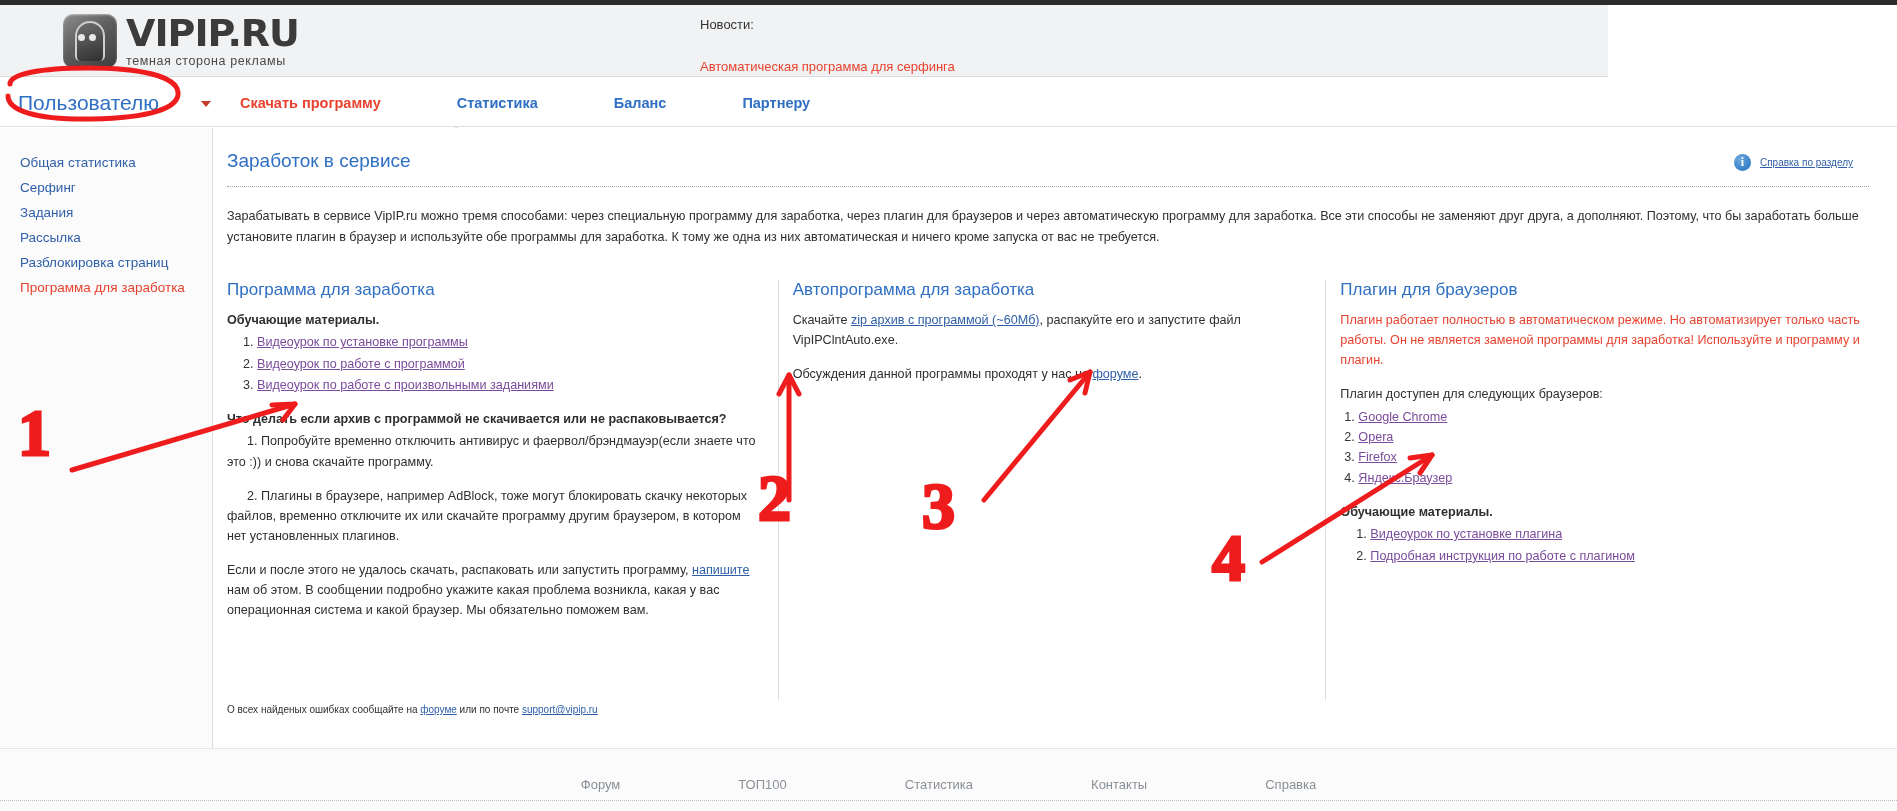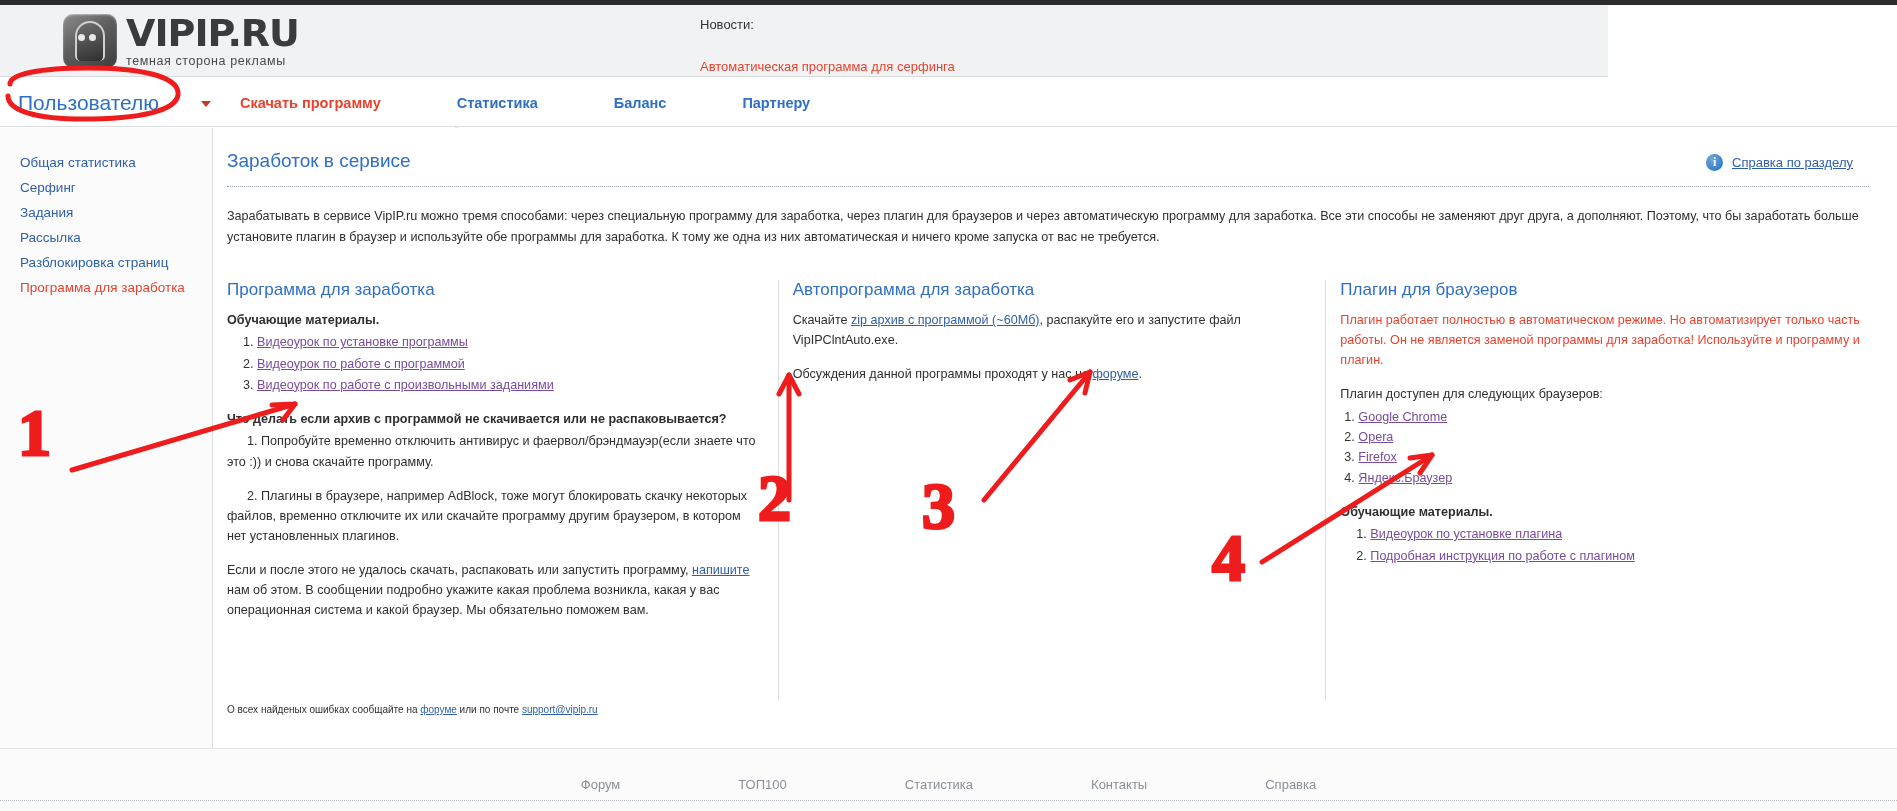--- a/index.html
+++ b/index.html
@@ -124,21 +124,21 @@
   .help{
     position:absolute; right:44px; top:26px;
     display:flex; align-items:center; gap:9px;
   }
   .info-icon{
     width:17px;height:17px;border-radius:50%;
     background:radial-gradient(circle at 35% 30%, #6fa8dc, #1c6fc0);
     color:#fff;font-size:12px;font-weight:bold;line-height:17px;text-align:center;
     font-family:"Liberation Serif", serif;
   }
-  .help-link{ font-size:13px;color:#2f5fa8;text-decoration:underline;cursor:pointer; }
+  .help-link{ font-size:10px;color:#2f5fa8;text-decoration:underline;cursor:pointer; }
 
   .dotted{
     position:absolute; left:14px; right:28px;
     border-top:1px dotted #9aa4ae; height:0;
   }
   .intro{
     position:absolute; left:14px; right:28px; top:78px;
     font-size:12.6px; line-height:1.65; color:#2f2f2f;
   }
 

